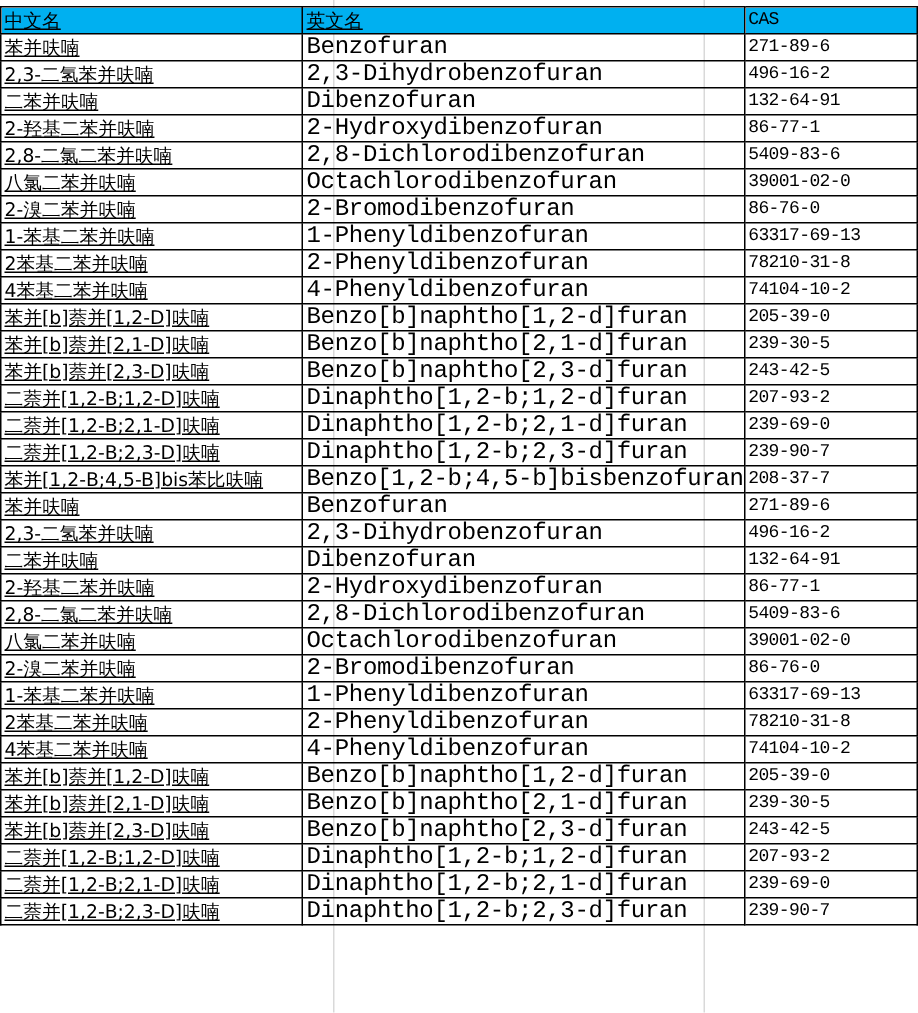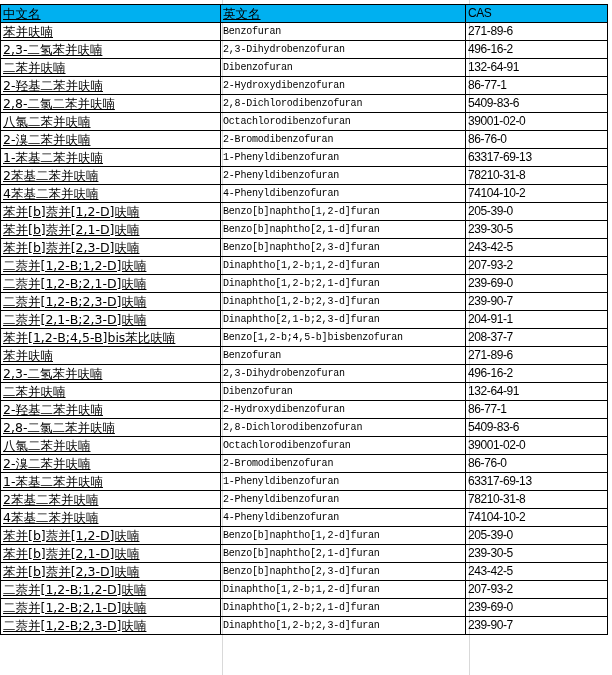--- a/index.html
+++ b/index.html
@@ -20,22 +20,22 @@
     overflow: hidden;
     text-align: left;
     font-weight: normal;
     line-height: 17px;
   }
   .sheet th { background: #00b0f0; }
   .c1 { width: 220px; }
   .c2 { width: 245px; }
   .c3 { width: 142px; }
   .zh { text-decoration: underline; font-family: "DejaVu Sans", "Liberation Sans", sans-serif; font-size: 12.5px; }
-  .en { font-family: "Liberation Mono", "DejaVu Sans Mono", monospace; font-size: 10px; letter-spacing: -0.2px; }
-  .cas { font-family: Liberation Sans, sans-serif; font-size: 12px; letter-spacing: -0.4px; }
+  .en { font-family: "Liberation Mono", "DejaVu Sans Mono", monospace; font-size: 16px; letter-spacing: -0.2px; }
+  .cas { font-family: Liberation Mono, monospace; font-size: 12px; letter-spacing: -0.4px; }
   .gridline-v {
     position: absolute; top: 0; width: 1px; height: 675px; background: #d9d9d9;
   }
 </style>
 </head>
 <body>
 
 <div class="gridline-v" style="left:222px"></div>
 <div class="gridline-v" style="left:469px"></div>
 
@@ -127,25 +127,20 @@
         <td class="zh">二萘并[1,2-B;2,1-D]呋喃</td>
         <td class="en">Dinaphtho[1,2-b;2,1-d]furan</td>
         <td class="cas">239-69-0</td>
       </tr>
       <tr>
         <td class="zh">二萘并[1,2-B;2,3-D]呋喃</td>
         <td class="en">Dinaphtho[1,2-b;2,3-d]furan</td>
         <td class="cas">239-90-7</td>
       </tr>
       <tr>
-        <td class="zh">二萘并[2,1-B;2,3-D]呋喃</td>
-        <td class="en">Dinaphtho[2,1-b;2,3-d]furan</td>
-        <td class="cas">204-91-1</td>
-      </tr>
-      <tr>
         <td class="zh">苯并[1,2-B;4,5-B]bis苯比呋喃</td>
         <td class="en">Benzo[1,2-b;4,5-b]bisbenzofuran</td>
         <td class="cas">208-37-7</td>
       </tr>
       <tr>
         <td class="zh">苯并呋喃</td>
         <td class="en">Benzofuran</td>
         <td class="cas">271-89-6</td>
       </tr>
       <tr>

